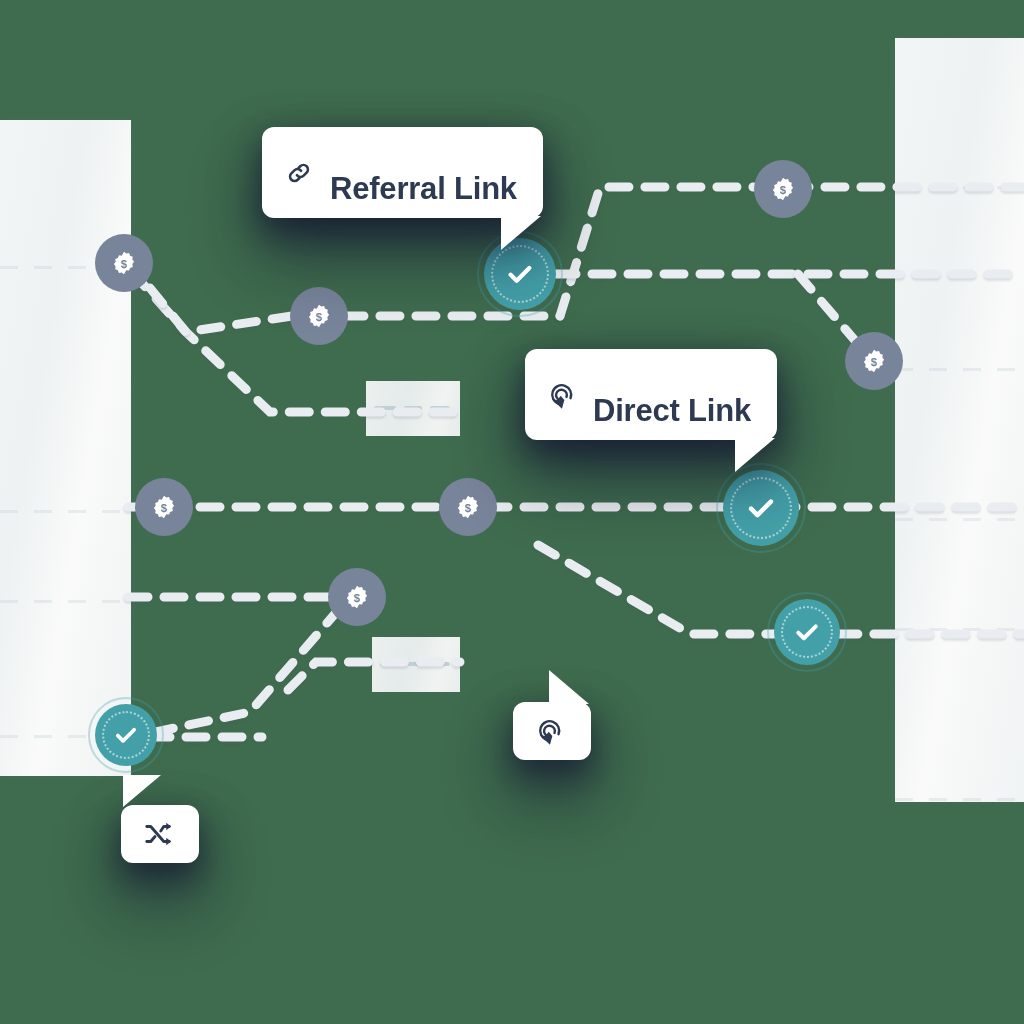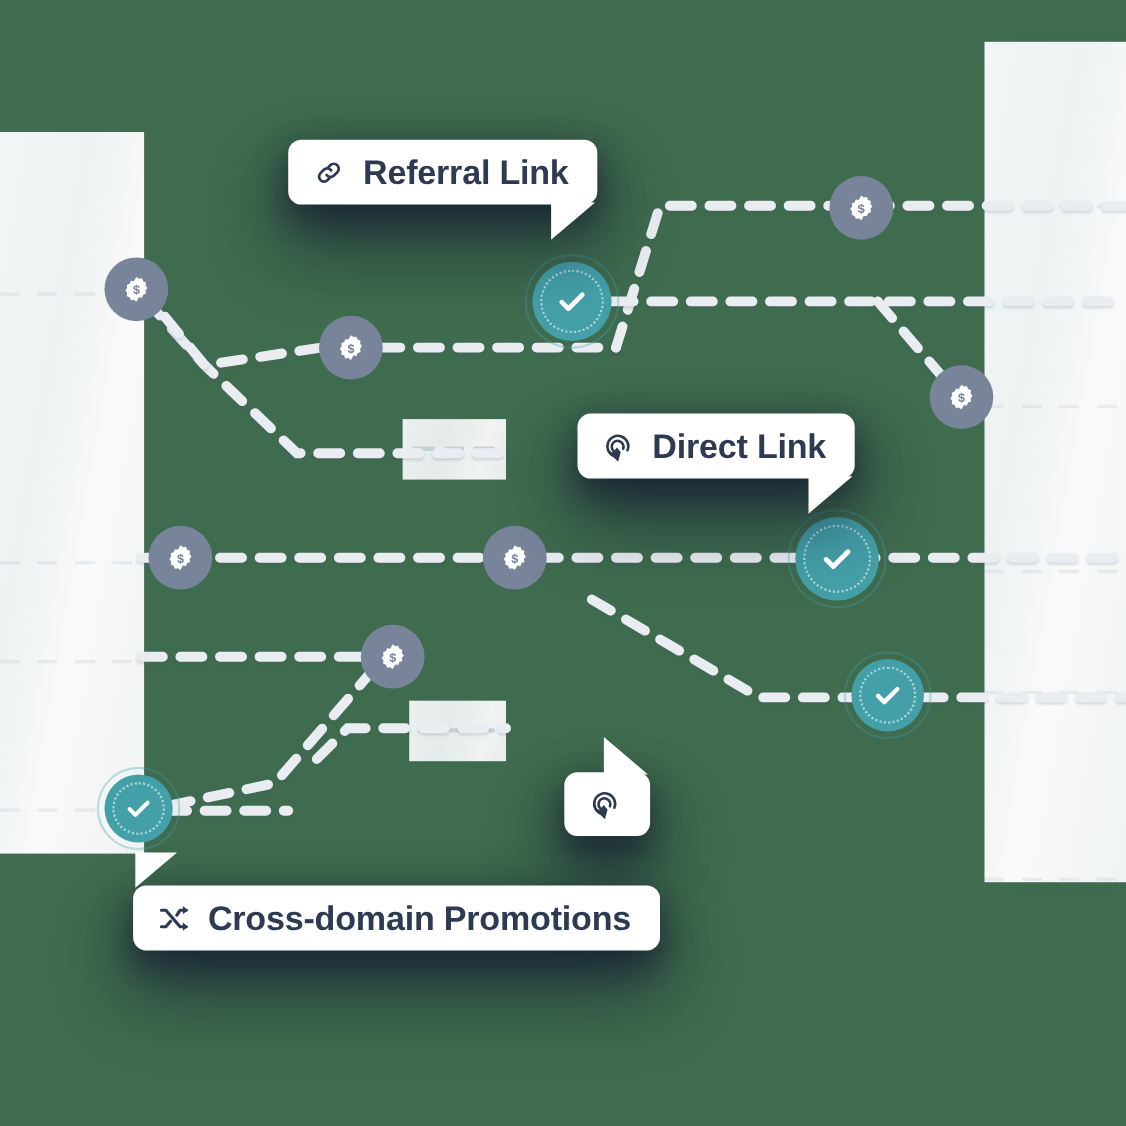--- a/index.html
+++ b/index.html
@@ -83,20 +83,21 @@
                0 38px 70px rgba(18,20,48,.40);
     white-space:nowrap;
   }
   .chip .glyph{display:flex;align-items:center;justify-content:center;flex:0 0 auto;}
   .chip .txt{
     color:#2d3a52;
     font-size:31px;
     font-weight:700;
     letter-spacing:-.2px;
     line-height:1;
+    margin-top:32px;
   }
   .chip .tail{
     position:absolute;
     width:0;height:0;
     border-style:solid;
   }
   
   .tail-br{
     right:2px;bottom:-32px;
     border-width:0 0 34px 40px;
@@ -109,21 +110,21 @@
     border-color:transparent transparent transparent #ffffff;
   }
   
   .tail-tl{
     left:2px;top:-30px;
     border-width:32px 38px 0 0;
     border-color:#ffffff transparent transparent transparent;
   }
 
   .chip-referral{left:262px;top:127px;}
-  .chip-direct{left:525px;top:376px;}
+  .chip-direct{left:525px;top:349px;}
   .chip-affiliate{left:513px;top:702px;}
   .chip-cross{left:121px;top:805px;}
 </style>
 </head>
 <body style="background: rgb(63, 107, 78);">
 
 <div id="stage">
 
   <div class="panel panel-left">
     <div class="ghost-row" style="top:146px"></div>
@@ -302,18 +303,17 @@
         <svg width="30" height="30" viewBox="0 0 24 24">
           <g fill="none" stroke="#2d3a52" stroke-width="2.3" stroke-linecap="round" stroke-linejoin="round">
             <path d="M3 6h3.2l10.4 12H21"></path>
             <path d="M3 18h3.2l3.4-4"></path>
             <path d="M14.2 9.6L16.6 6H21"></path>
           </g>
           <path fill="#2d3a52" d="M18.6 3l3.8 3-3.8 3z"></path>
           <path fill="#2d3a52" d="M18.6 15l3.8 3-3.8 3z"></path>
         </svg>
       </span>
-      <span class="txt">Cross-domain Promotions</span>
       <span class="tail tail-tl"></span>
     </div>
   </div>
 
 </div>
 
 </body></html>

